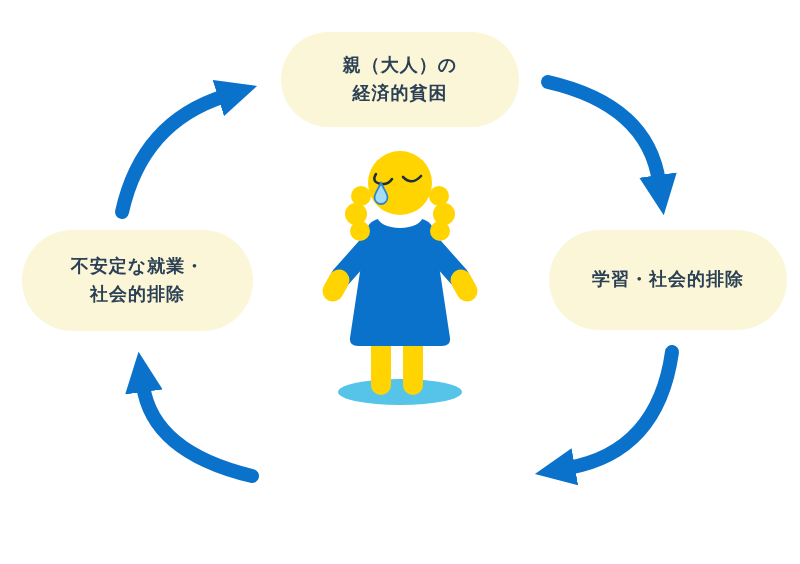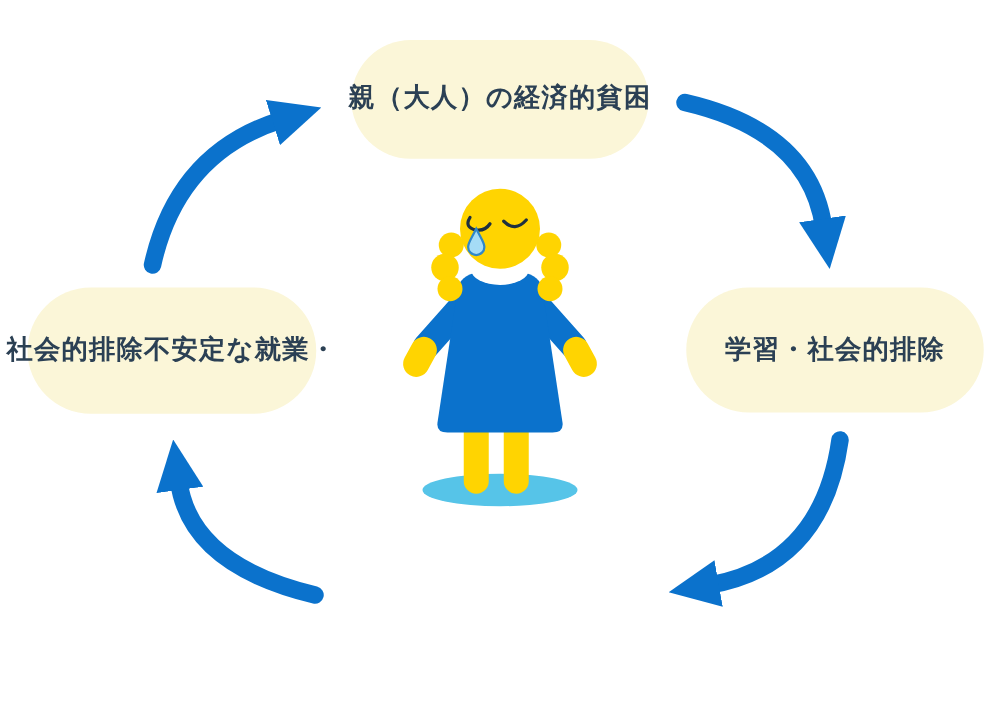--- a/index.html
+++ b/index.html
@@ -19,27 +19,27 @@
     position:relative;
     overflow:hidden;
     font-family:"Liberation Sans","DejaVu Sans",sans-serif;
   }
   .stage{position:absolute;inset:0;width:800px;height:564px;}
   .pill{
     position:absolute;
     background:var(--node-bg);
     border-radius:60px;
     display:flex;
-    flex-direction:row;
+    flex-direction:column;
     align-items:center;
     justify-content:center;
     text-align:right;
     color:var(--node-text);
     font-weight:bold;
-    font-size:21px;
+    font-size:18px;
     line-height:1.55;
     letter-spacing:1px;
   }
   .pill-top{left:281px;top:32px;width:238px;height:95px;}
   .pill-right{left:549px;top:230px;width:238px;height:100px;}
   .pill-bottom{left:277px;top:430px;width:246px;height:98px;}
   .pill-left{left:22px;top:230px;width:231px;height:101px;}
   .pill-line{display:block;white-space:nowrap;}
   svg{position:absolute;left:0;top:0;}
   .arrow{
@@ -99,17 +99,17 @@
   </svg>
 
   <div class="pill pill-top">
     <span class="pill-line">親（大人）の</span>
     <span class="pill-line">経済的貧困</span>
   </div>
   <div class="pill pill-right">
     <span class="pill-line">学習・社会的排除</span>
   </div>
   <div class="pill pill-left">
+    <span class="pill-line">不安定な就業・</span>
     <span class="pill-line">社会的排除</span>
-    <span class="pill-line">不安定な就業・</span>
   </div>
 
 </div>
 
 </body></html>

